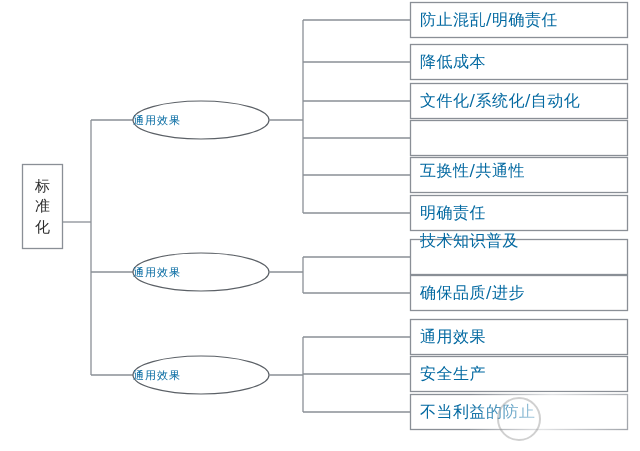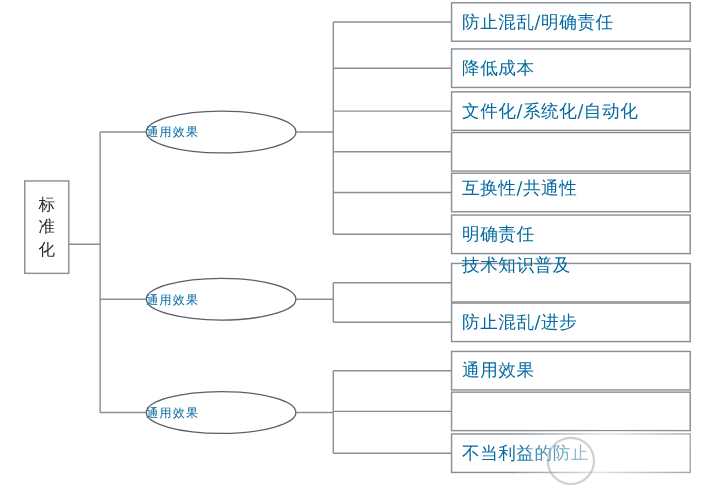--- a/index.html
+++ b/index.html
@@ -151,21 +151,22 @@
     <span class="ellipse-label">通用效果</span>
   </div>
 
   <div class="node-label leaf-label" style="left:411px; top:3px; width:216px; height:35px;">防止混乱/明确责任</div>
   <div class="node-label leaf-label" style="left:411px; top:45px; width:216px; height:35px;">降低成本</div>
   <div class="node-label leaf-label" style="left:411px; top:84px; width:216px; height:35px;">文件化/系统化/自动化</div>
   <div class="node-label leaf-label" style="left:411px; top:158px; width:216px; height:26px;">互换性/共通性</div>
   <div class="node-label leaf-label" style="left:411px; top:196px; width:216px; height:35px;">明确责任</div>
 
   <div class="node-label leaf-label" style="left:411px; top:224px; width:216px; height:35px;">技术知识普及</div>
-  <div class="node-label leaf-label" style="left:411px; top:276px; width:216px; height:35px;">防止混乱/进步</div>
+  <div class="node-label leaf-label" style="left:411px; top:276px; width:216px; height:35px;">确保品质/进步</div>
 
   <div class="node-label leaf-label" style="left:411px; top:320px; width:216px; height:35px;">通用效果</div>
+  <div class="node-label leaf-label" style="left:411px; top:357px; width:216px; height:35px;">安全生产</div>
   <div class="node-label leaf-label" style="left:411px; top:395px; width:216px; height:35px;">不当利益的防止</div>
 
   <div class="watermark-sheen"></div>
   <div class="watermark"></div>
 
 </div>
 
 </body></html>

